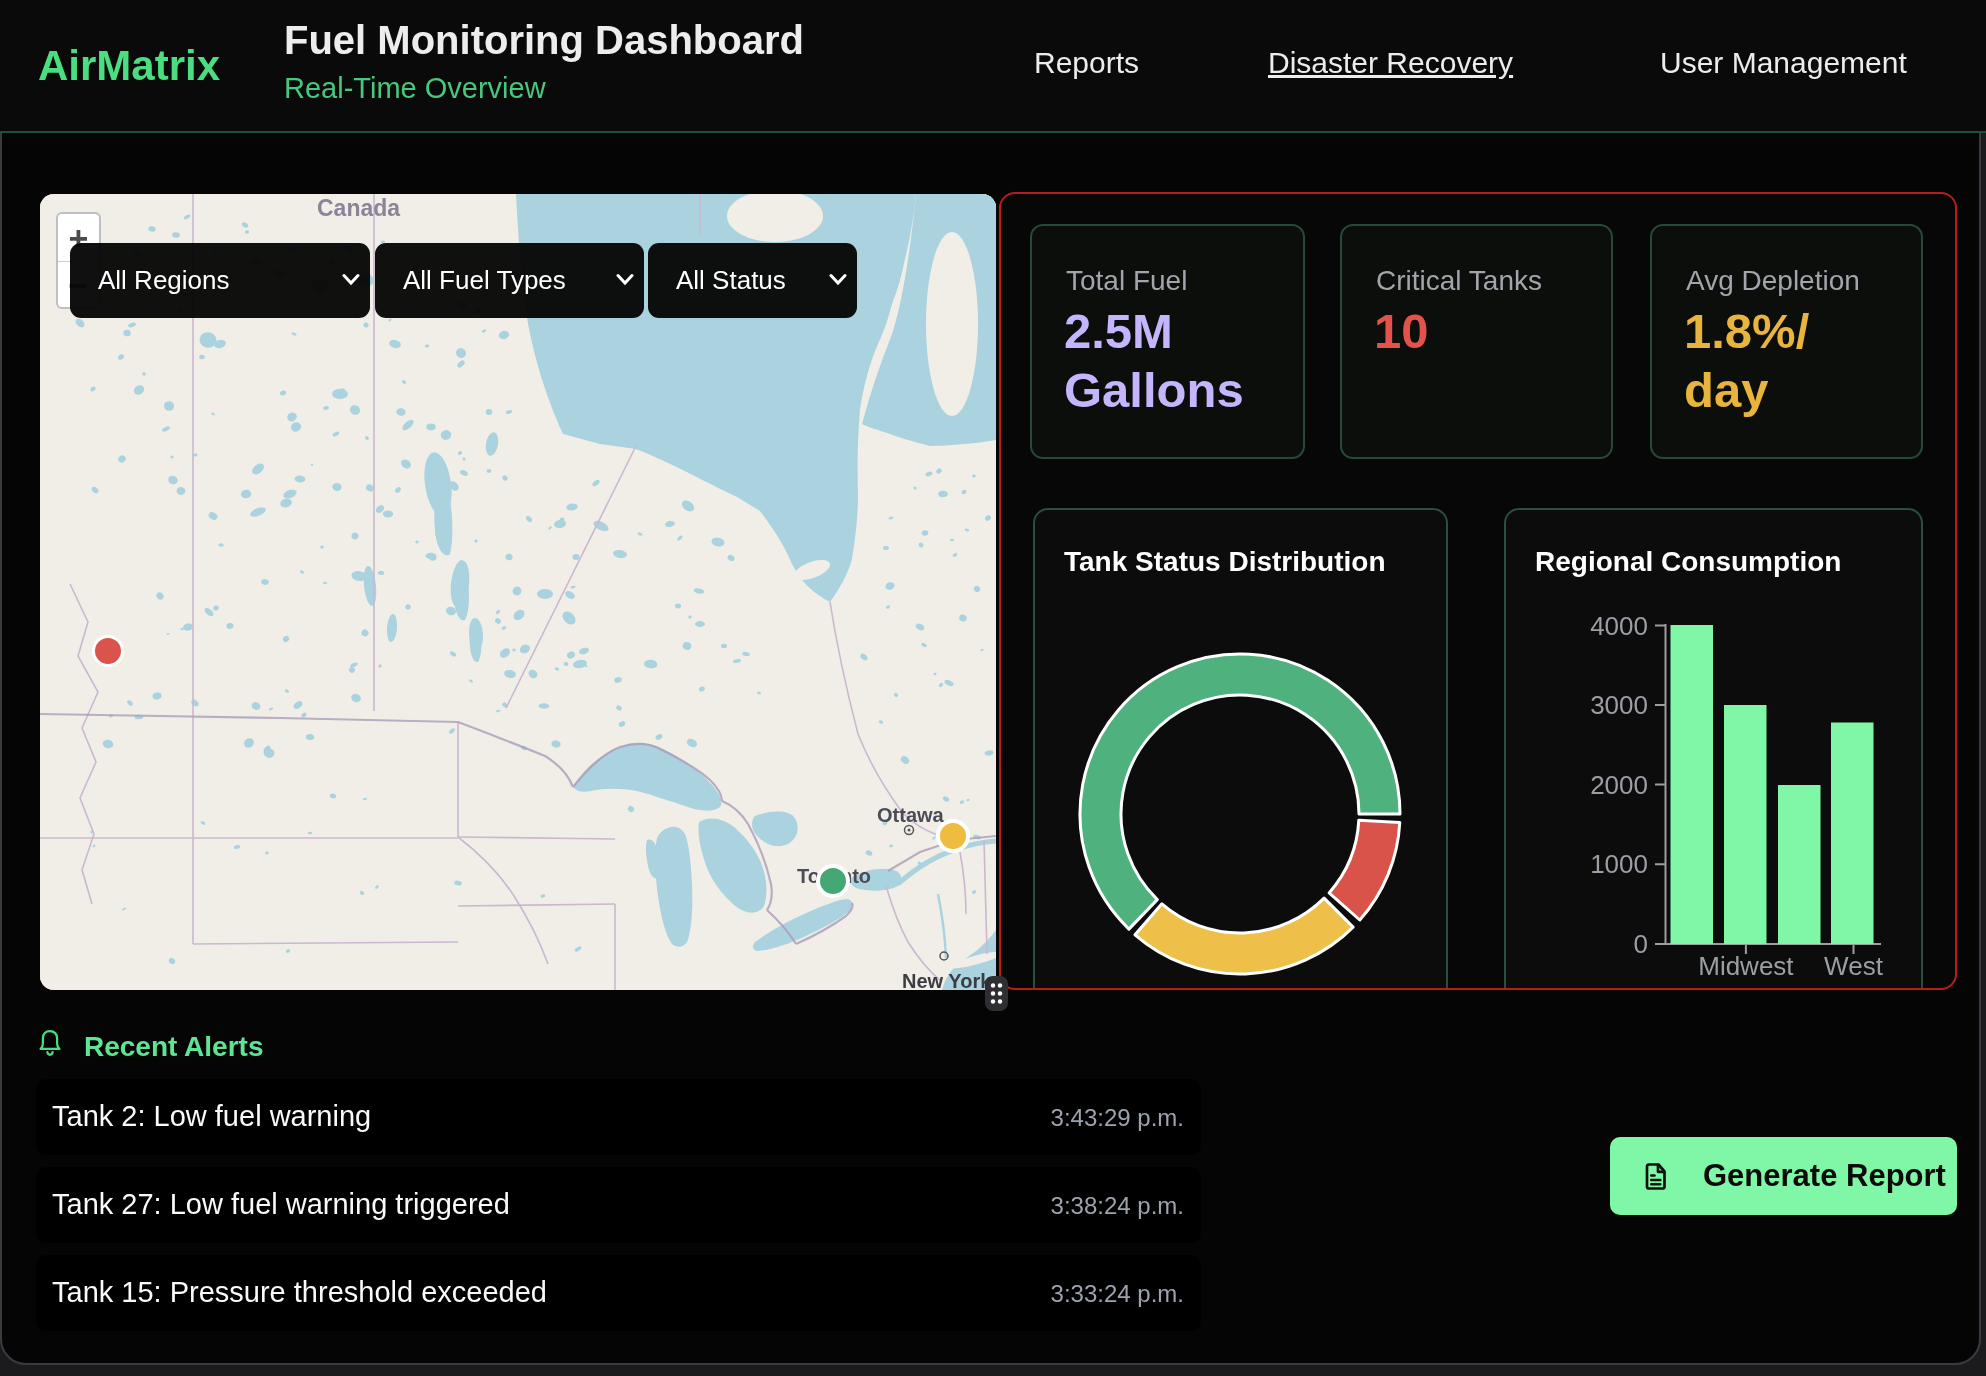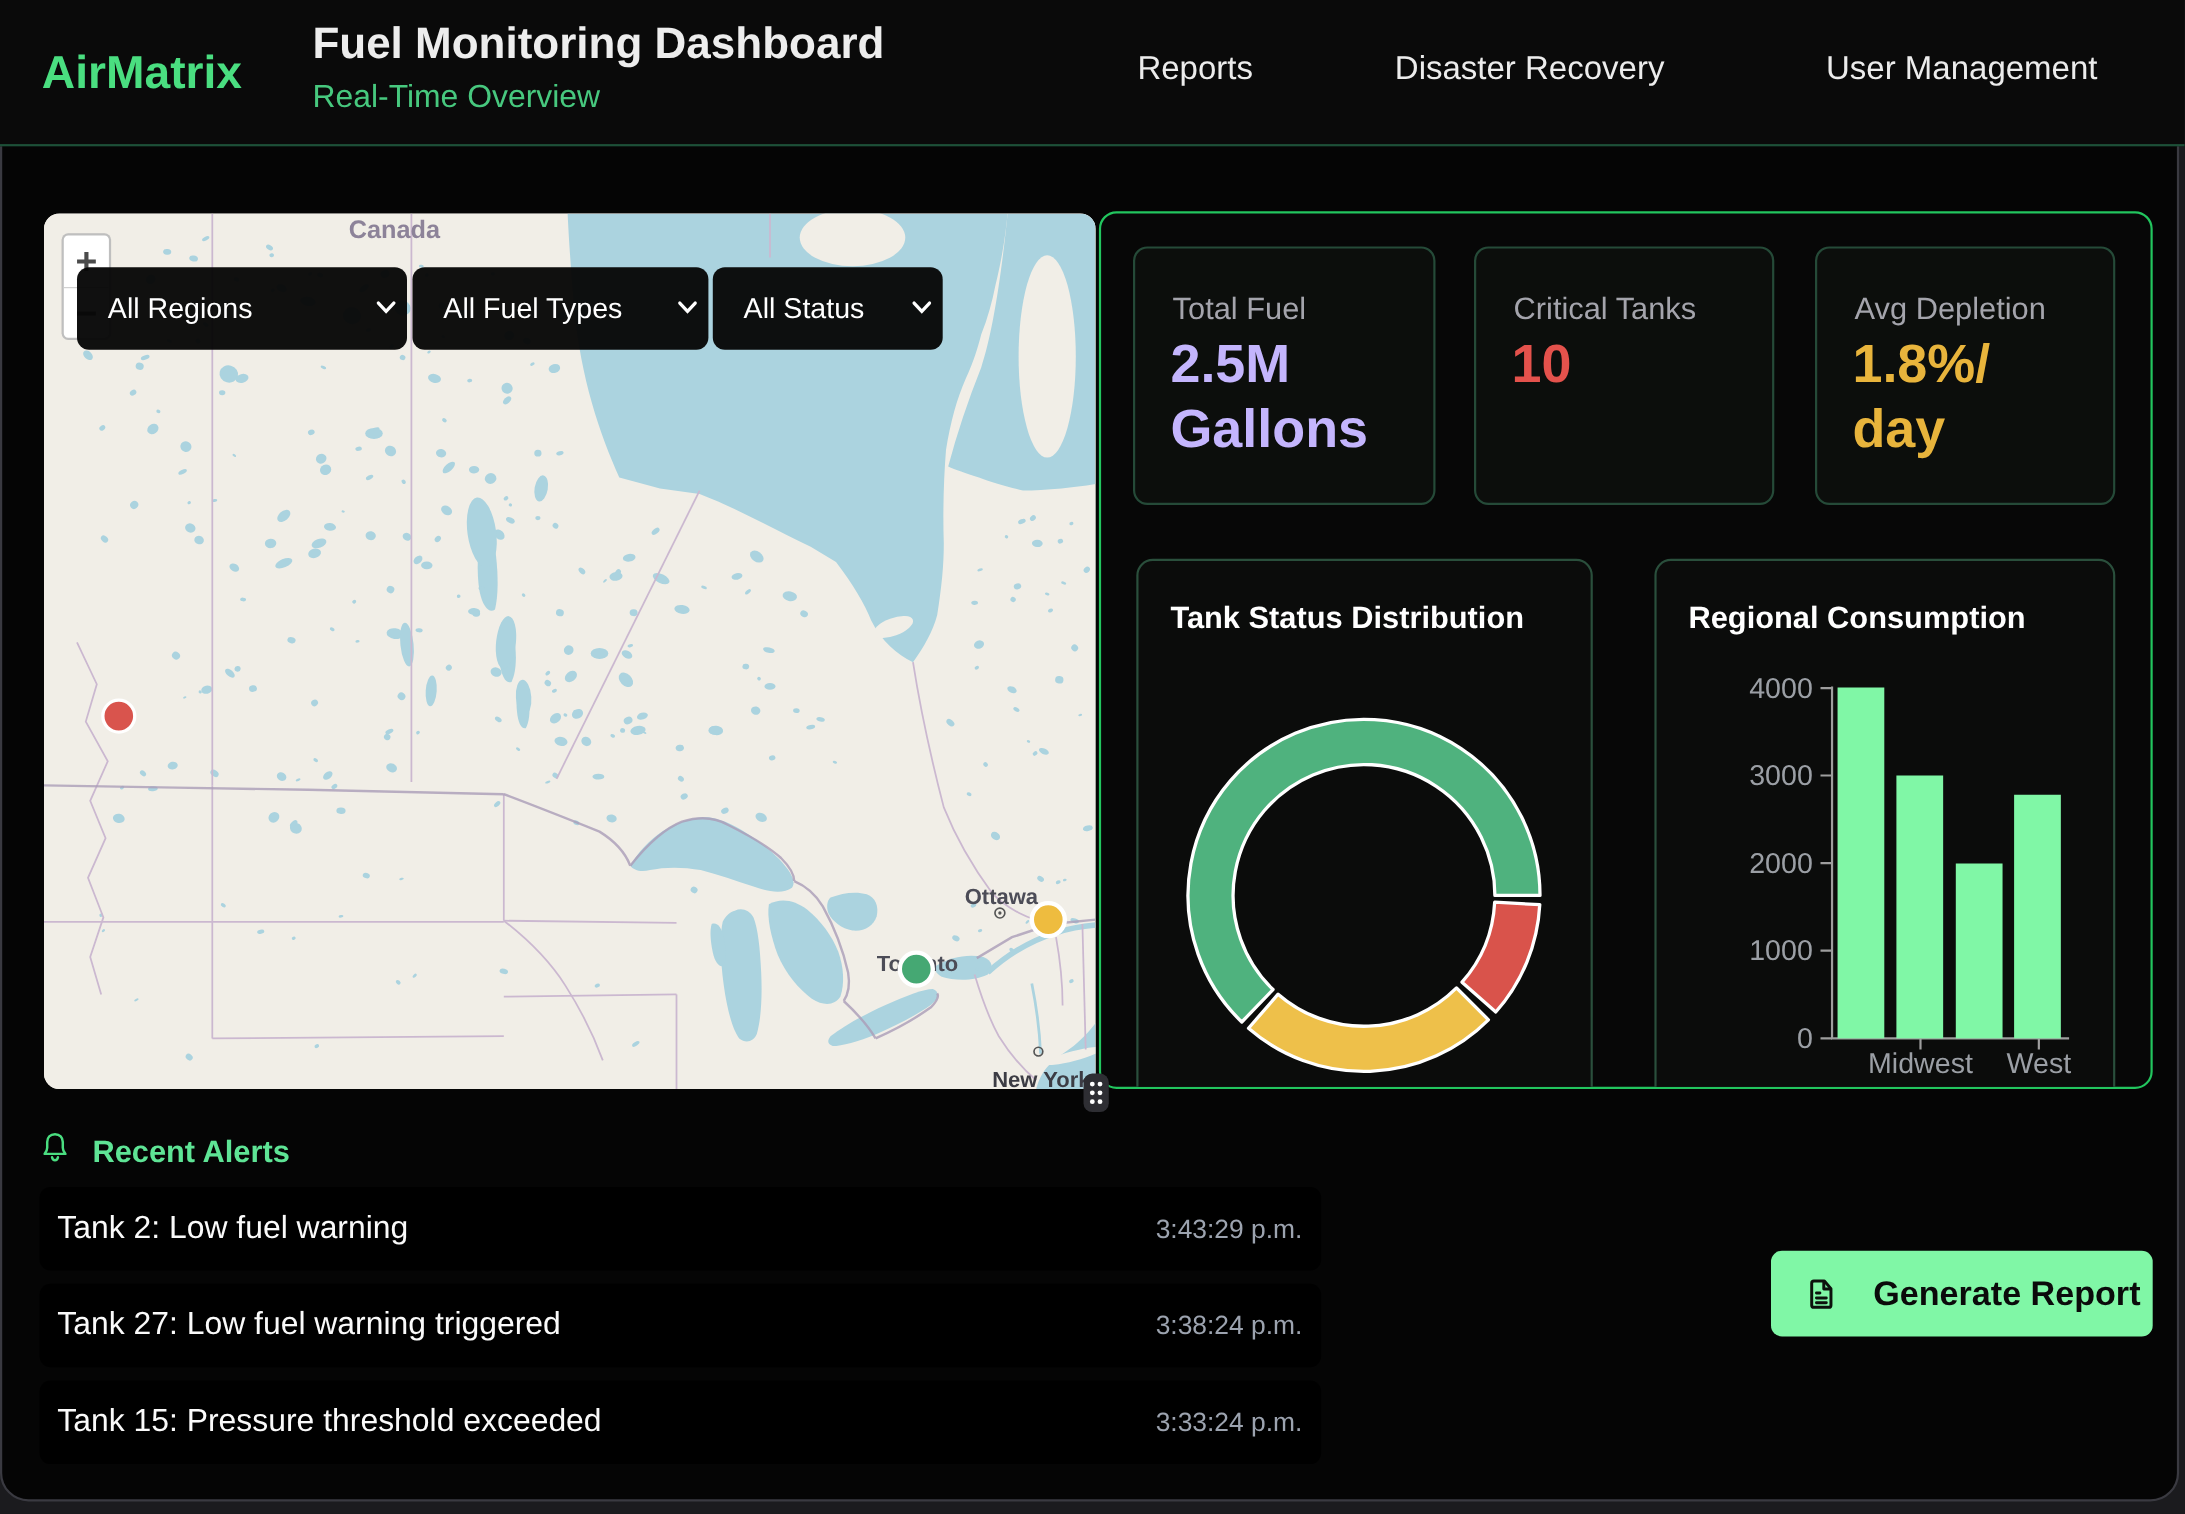--- a/index.html
+++ b/index.html
@@ -18,21 +18,21 @@
 
 #map { position:absolute; left:40px; top:194px; width:956px; height:796px; border-radius:14px; overflow:hidden; background:#f1eee7; }
 #zoomctl { position:absolute; left:56px; top:212px; width:45px; height:97px; background:#fff; border:2px solid rgba(0,0,0,0.25); border-radius:6px; }
 #zoomctl .zline { position:absolute; left:0; top:47px; width:100%; height:1px; background:#ccc; }
 .zi { position:absolute; width:100%; text-align:center; color:#4b4b4b; font-size:34px; font-weight:bold; }
 .pill { position:absolute; top:243px; height:75px; background:rgba(6,6,6,0.96); border-radius:11px; color:#fff; }
 .pill .lbl { position:absolute; left:28px; top:22px; font-size:26px; font-weight:500; white-space:nowrap; }
 .pill svg { position:absolute; right:10px; top:30px; }
 
 
-#panel { position:absolute; left:999px; top:192px; width:958px; height:798px; border:2px solid #22c55e; border-radius:16px; background:#070707; overflow:hidden; }
+#panel { position:absolute; left:999px; top:192px; width:958px; height:798px; border:2px solid #b91c1c; border-radius:16px; background:#070707; overflow:hidden; }
 .scard { position:absolute; top:30px; height:235px; background:#0c0e0c; border:2px solid #254a38; border-radius:13px; }
 .scard .slbl { position:absolute; left:34px; top:39px; font-size:28px; font-weight:500; color:#a4a4ac; }
 .scard .sval { position:absolute; left:32px; top:76px; font-size:49px; font-weight:bold; line-height:59px; }
 .ccard { position:absolute; top:314px; height:700px; background:#0b0c0b; border:2px solid #2a4f3c; border-radius:15px; }
 .ctitle { position:absolute; left:29px; top:36px; font-size:28px; font-weight:bold; color:#fff; }
 
 
 #grip { position:absolute; left:985px; top:976px; width:23px; height:35px; background:#2e2e33; border-radius:8px; }
 
 
@@ -46,21 +46,21 @@
 </style>
 </head>
 <body>
 <div id="page"></div>
 <div id="inner">
   <div id="header">
     <div id="logo">AirMatrix</div>
     <div id="htitle">Fuel Monitoring Dashboard</div>
     <div id="hsub">Real-Time Overview</div>
     <div class="nav" style="left:1034px;">Reports</div>
-    <div class="nav" style="left:1268px;">Disaster Recovery</div>
+    <div class="nav" style="left:1268px;text-decoration:underline;">Disaster Recovery</div>
     <div class="nav" style="left:1660px;">User Management</div>
   </div>
 
   <div id="map"><svg width="956" height="796" viewBox="0 0 956 796">
 <rect width="956" height="796" fill="#f1eee7"></rect>
 <g fill="#abd3df">
 <path d="M 476,0 C 478,40 480,60 482,86 C 488,150 505,200 523,240 L 560,250 L 596,255 C 630,268 665,288 697,303 L 720,317 C 736,338 746,355 752,370 C 762,390 775,400 790,408 C 800,394 808,380 812,365 C 816,340 818,320 818,300 C 817,270 818,240 820,215 C 824,190 830,168 838,150 C 845,135 849,122 852,110 C 858,95 862,80 865,65 C 870,45 874,22 876,0 Z"></path>
 <path d="M 876,0 L 956,0 L 956,246 C 945,248 935,249 925,250 C 912,251 900,252 890,252 C 875,248 860,244 850,240 C 838,236 828,233 822,230 C 830,200 840,170 852,140 C 862,110 870,60 876,0 Z"></path>
 <path d="M 533,593 C 540,581 550,570 562,562 C 576,553 590,548 604,549 C 618,551 631,558 644,567 C 656,575 668,585 676,596 C 681,603 683,609 680,613 C 672,619 659,617 645,612 C 629,607 613,601 597,597 C 581,594 564,594 551,597 C 542,599 536,597 533,593 Z"></path>
 <path d="M 628,634 C 634,631 641,633 645,640 C 649,650 651,668 652,690 C 653,712 652,732 648,746 C 645,753 638,755 632,750 C 626,742 621,724 618,702 C 615,680 614,658 617,644 C 620,638 624,635 628,634 Z"></path>

